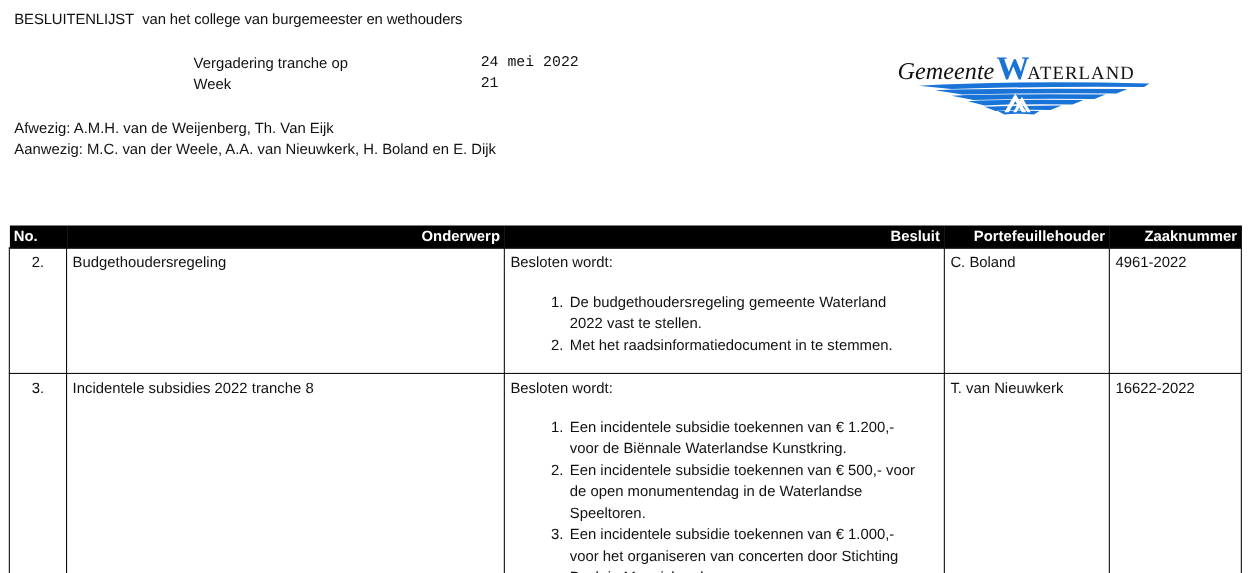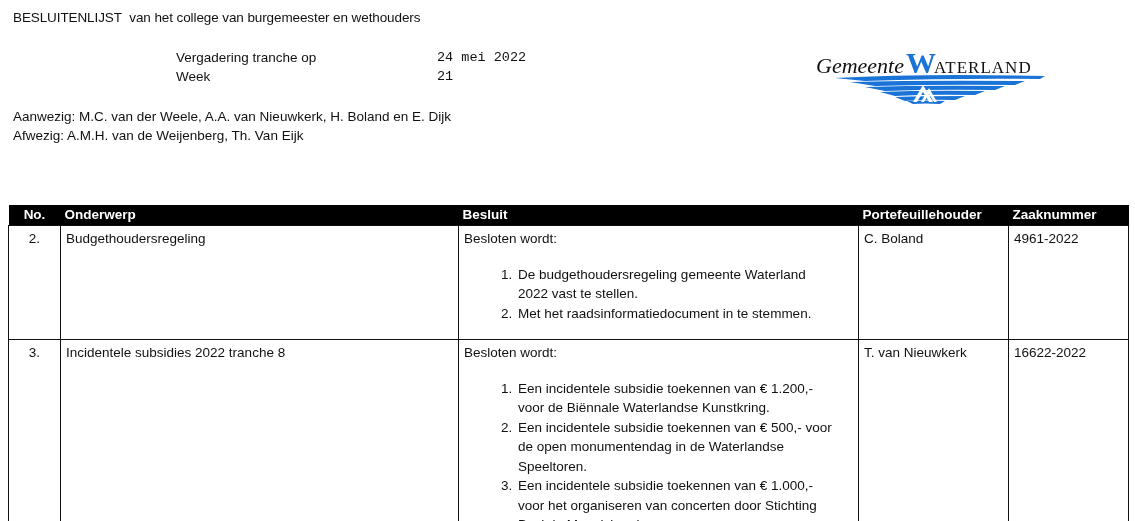--- a/index.html
+++ b/index.html
@@ -27,24 +27,24 @@
     .logo .logo-gemeente { font-style: italic; font-size: 22px; }
     .logo .logo-w { font-size: 30px; color: #1a73d6; font-weight: bold; margin-left: 2px; letter-spacing: -2px; }
     .logo .logo-rest { font-size: 17px; letter-spacing: 1px; }
     .logo svg { position: absolute; left: 0; top: 0; }
 
     table.besluit {
       position: absolute; left: 8px; top: 205px; width: 1120px;
       border-collapse: collapse; table-layout: fixed; font-size: 13.5px;
     }
     table.besluit th {
-      background: #000; color: #fff; text-align: left; font-weight: bold;
+      background: #000; color: #fff; text-align: right; font-weight: bold;
       height: 20px; padding: 0 4px; line-height: 20px; font-size: 13.5px;
     }
-    table.besluit th.col-no { text-align: center; }
+    table.besluit th.col-no { text-align: left; }
     table.besluit td {
       border: 1.5px solid #111; vertical-align: top; padding: 3px 5px 0 5px; line-height: 19.5px;
     }
     table.besluit td.col-no { text-align: center; padding-left: 0; padding-right: 0; }
     table.besluit tr.row-2 td { height: 95px; }
     table.besluit tr.row-3 td { height: 185px; }
     ol.decisions { margin: 16px; padding-left: 36px; }
     ol.decisions li { padding-left: 2px; }
   </style>
 </head>
@@ -78,22 +78,22 @@
       <path d="M118 62 L128 45 L138 62 L134 62 L128 52 L122 62 Z" fill="#ffffff"></path>
       <path d="M126 62 L134 48 L142 62 L139 62 L134 54 L129 62 Z" fill="#ffffff"></path>
     </g>
   </svg>
   <div class="logo-text">
     <span class="logo-gemeente">Gemeente</span><span class="logo-w">W</span><span class="logo-rest">ATERLAND</span>
   </div>
 </div>
 
 <div class="attendance">
+  <div>Afwezig: A.M.H. van de Weijenberg, Th. Van Eijk</div>
   <div>Aanwezig: M.C. van der Weele, A.A. van Nieuwkerk, H. Boland en E. Dijk</div>
-  <div>Afwezig: A.M.H. van de Weijenberg, Th. Van Eijk</div>
 </div>
 
 <table class="besluit">
   <colgroup>
     <col style="width:52px">
     <col style="width:398px">
     <col style="width:400px">
     <col style="width:150px">
     <col style="width:120px">
   </colgroup>

